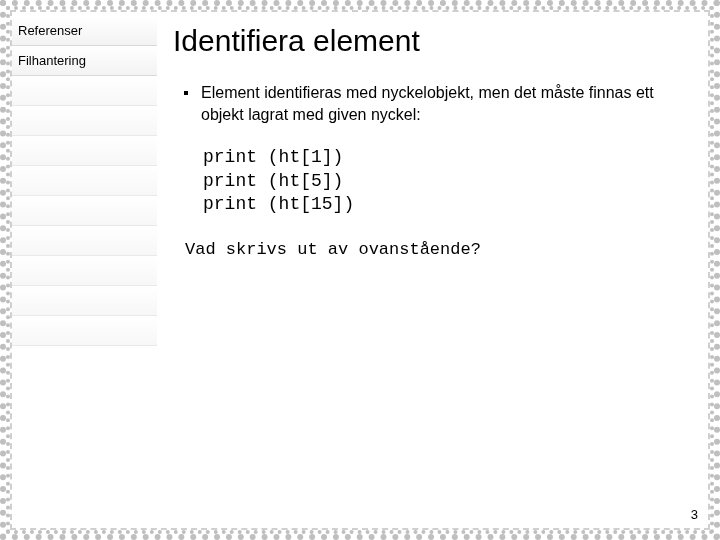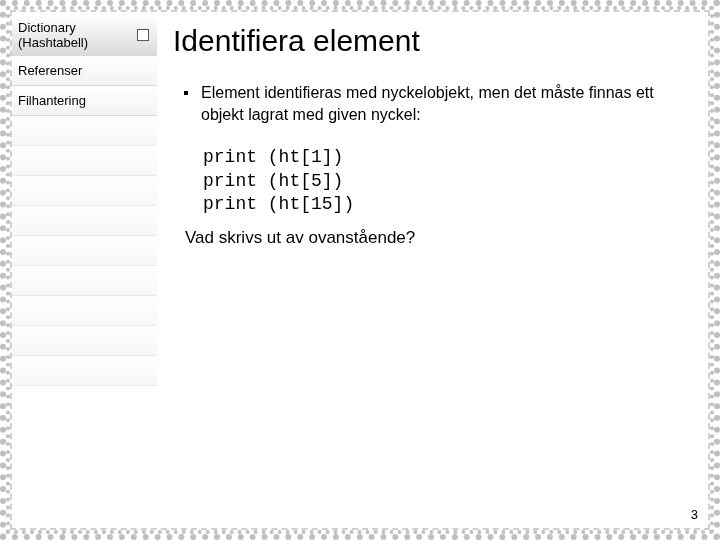--- a/index.html
+++ b/index.html
@@ -74,22 +74,23 @@
   .code {
     font-family:"Courier New", monospace;
     font-size:18px;
     margin-left:30px;
     margin-top:16px;
     line-height:1.3;
     white-space:pre;
   }
   .question {
     font-size:17px;
-    margin-top:12px;
+    margin-top:24px;
     margin-left:12px;
+    font-family:Liberation Mono, monospace;
   }
   .pagenum {
     position:absolute;
     right:10px;
     bottom:6px;
     font-size:13px;
     color:#000;
   }
 </style>
 </head>
@@ -97,24 +98,20 @@
 
 <div class="slide">
 
   <div class="border-band border-outer"></div>
   <div class="border-band border-inner"></div>
   <div class="border-band border-inner2"></div>
 
   <div class="content">
 
     <div class="sidebar">
-      <div class="side-item tall selected">
-        <span style="white-space:pre-line">Dictionary
-(Hashtabell)</span>
-      </div>
       <div class="side-item">
         <span>Referenser</span>
       </div>
       <div class="side-item">
         <span>Filhantering</span>
       </div>
       <div class="side-item empty"></div>
       <div class="side-item empty"></div>
       <div class="side-item empty"></div>
       <div class="side-item empty"></div>

